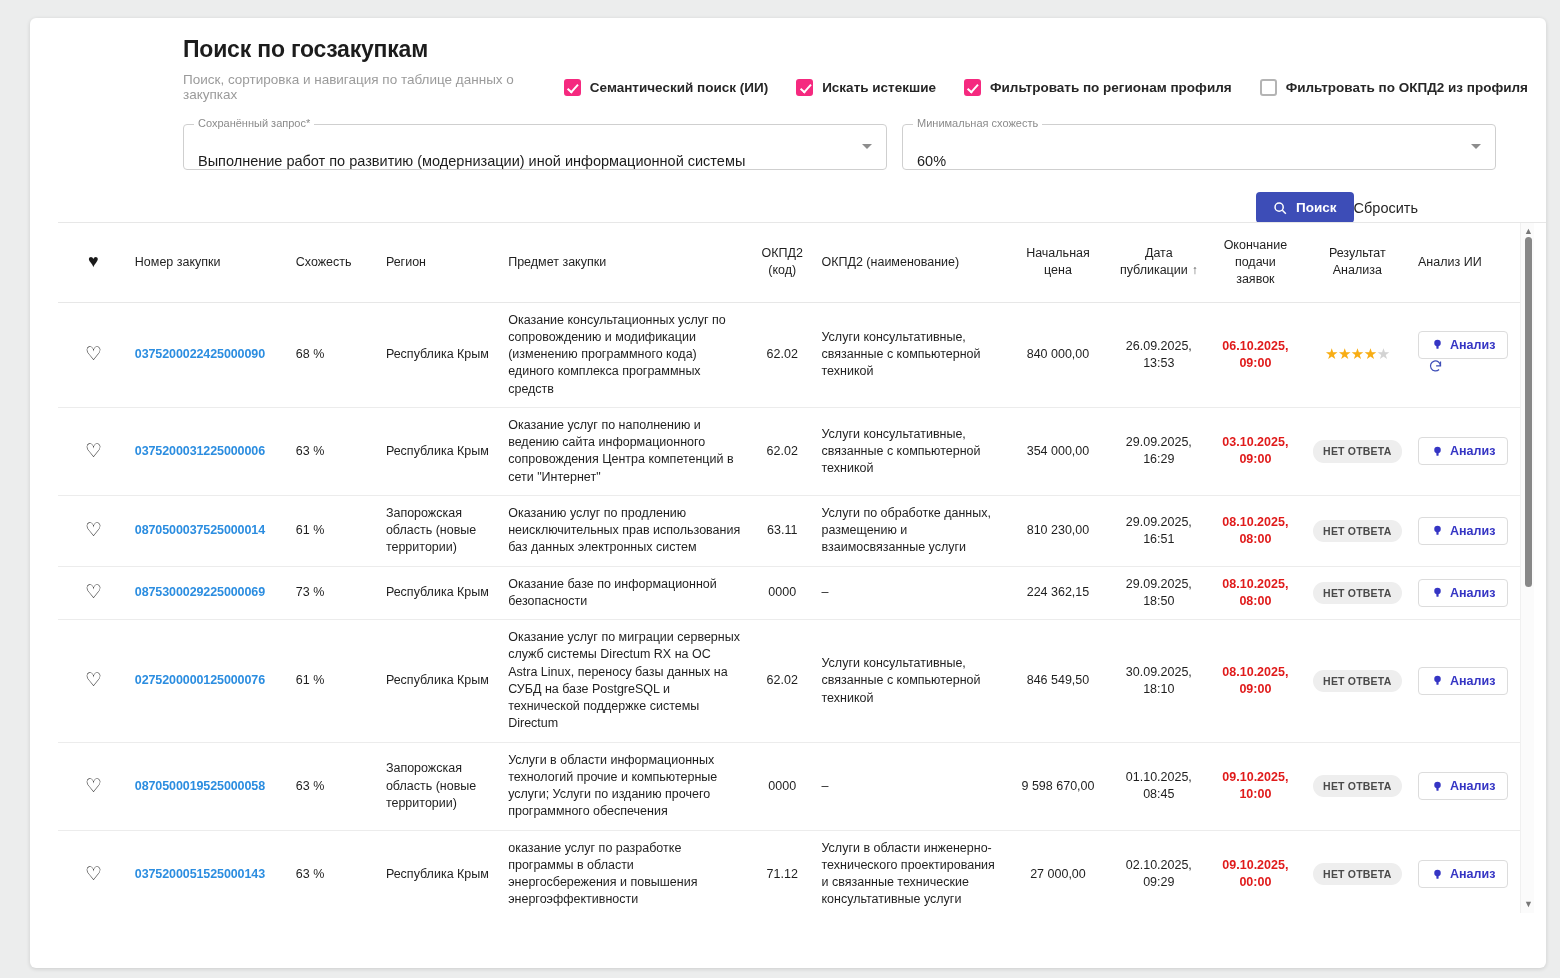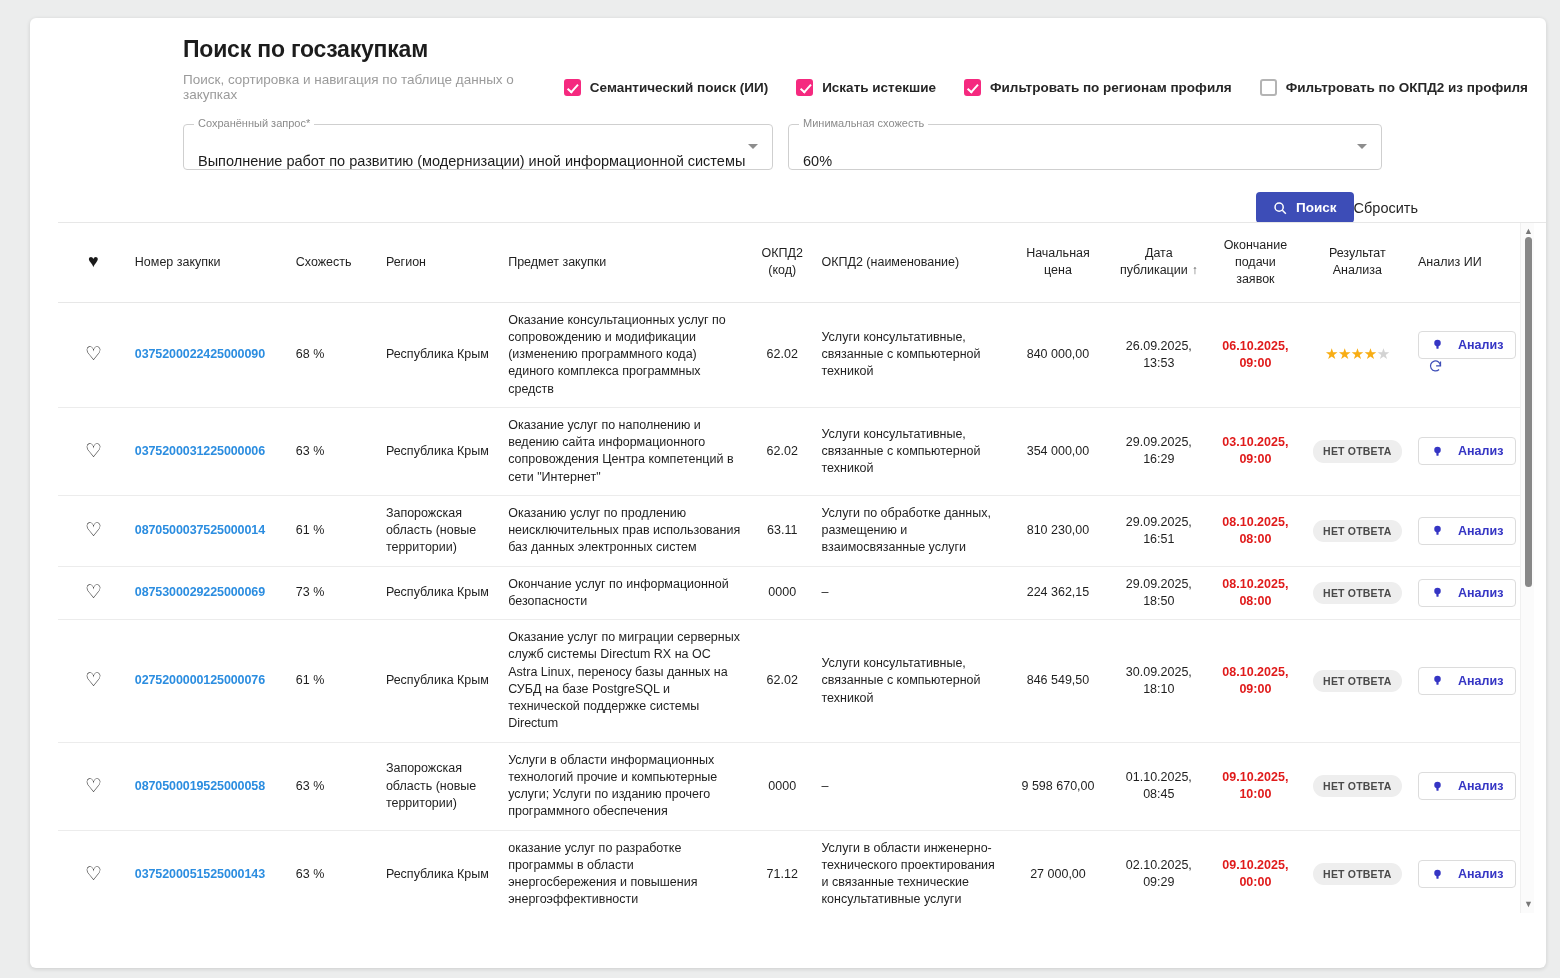--- a/index.html
+++ b/index.html
@@ -56,21 +56,21 @@
   .field .val {
     position: absolute; left: 15px; top: 13px;
     font-size: 14.5px; color: #1d1d1d; margin-top: 16px;
   }
   .caret {
     position: absolute; right: 15px; top: 20px;
     width: 0; height: 0;
     border-left: 5px solid transparent; border-right: 5px solid transparent;
     border-top: 5px solid #8d8d8d;
   }
-  .f-query { width: 590px; }
+  .f-query { width: 704px; }
   .f-sim { width: 594px; }
   
   .actions {
     display: flex; align-items: center; justify-content: flex-end;
     margin-top: 22px; padding-right: 110px;
   }
   .btn-search {
     display: flex; align-items: center; gap: 9px;
     background: #3d4db7; color: #fff;
     border: none; border-radius: 4px;
@@ -127,21 +127,21 @@
   .end-date { color: #e01b1b; font-weight: bold; text-align: center; }
   .price, .pub { text-align: center; }
   .badge {
     display: inline-block; background: #eeeeee; color: #4a4a4a;
     border-radius: 11px; padding: 4px 10px;
     font-size: 10.5px; font-weight: bold; letter-spacing: 0.2px;
   }
   .stars { font-size: 15px; letter-spacing: -0.5px; white-space: nowrap; }
   .st-on { color: #f8ad14; } .st-off { color: #d3d3d3; }
   .btn-ai {
-    display: inline-flex; align-items: center; gap: 14px;
+    display: inline-flex; align-items: center; gap: 6px;
     border: 1px solid #dcdcdc; border-radius: 4px;
     background: #fff; color: #3535c4;
     font-size: 12.5px; font-weight: bold;
     padding: 6px 12px; cursor: pointer; font-family: inherit;
   }
   .refresh {
     margin-left: 10px; color: #3d4db7; cursor: pointer;
     display: inline-block; vertical-align: middle;
   }
   
@@ -314,21 +314,21 @@
                   <rect x="10" y="14" width="4" height="6" rx="1"></rect>
                 </svg>
                 <span>Анализ</span>
               </button></td>
           </tr>
           <tr>
             <td class="c-fav"><span class="heart-out">♡</span></td>
             <td class="c-num"><a class="num-link">0875300029225000069</a></td>
             <td class="c-sim">73 %</td>
             <td class="c-reg">Республика Крым</td>
-            <td class="c-subj">Окончание услуг по информационной безопасности</td>
+            <td class="c-subj">Оказание базе по информационной безопасности</td>
             <td class="c-code">0000</td>
             <td class="c-okpd">–</td>
             <td class="c-price price">224 362,15</td>
             <td class="c-pub pub">29.09.2025,<br>18:50</td>
             <td class="c-end end-date">08.10.2025,<br>08:00</td>
             <td class="c-res"><span class="badge">НЕТ ОТВЕТА</span></td>
             <td class="c-ai"><button class="btn-ai">
                 <svg width="13" height="13" viewBox="0 0 24 24" fill="#3535c4">
                   <circle cx="12" cy="9" r="6"></circle>
                   <rect x="10" y="14" width="4" height="6" rx="1"></rect>

